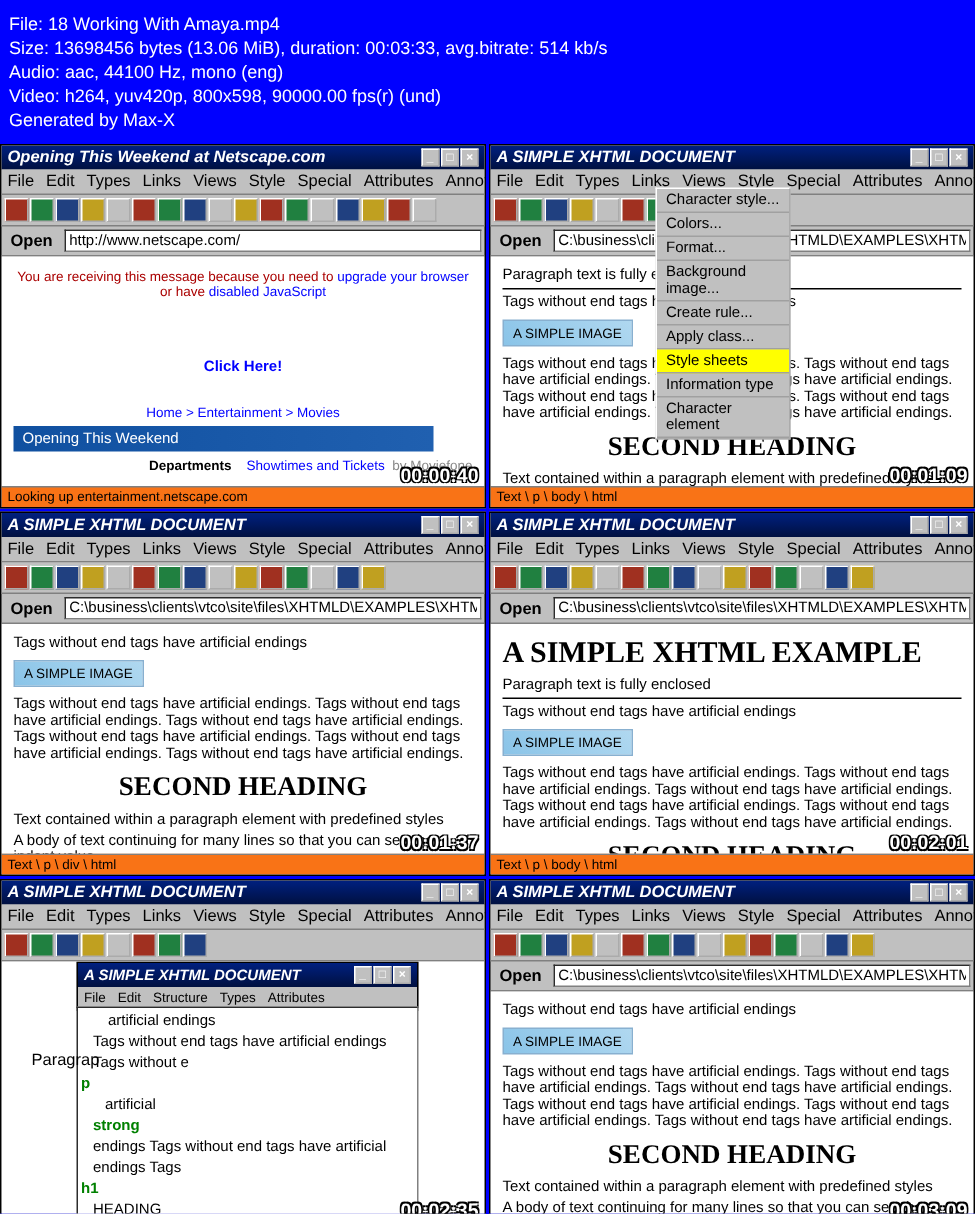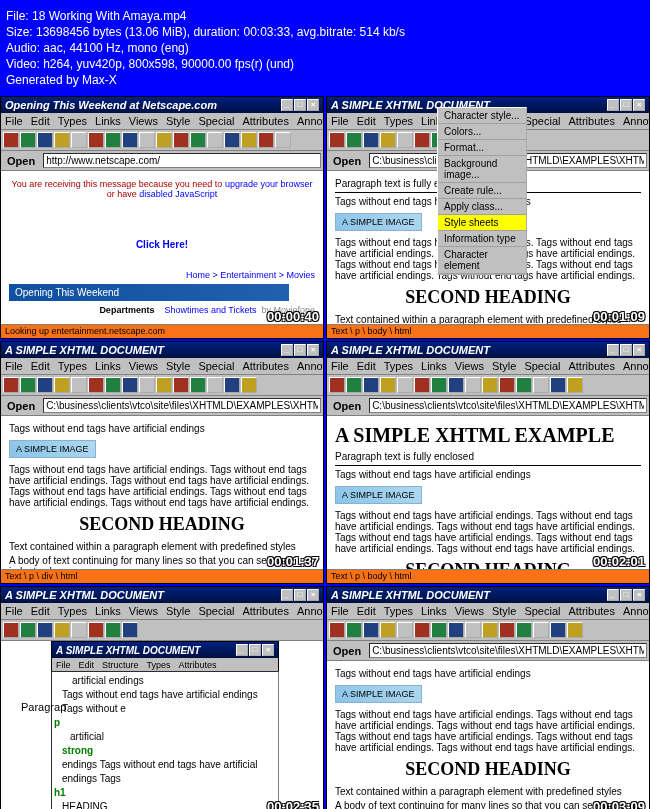--- a/index.html
+++ b/index.html
@@ -20,21 +20,21 @@
 .url-input{flex:1;font-size:10px;padding:1px 2px;border:1px inset #808080;background:#fff}
 .content{flex:1;background:#fff;overflow:hidden;font-size:9px;color:#000;padding:4px 8px;position:relative}
 .content.netscape{font-size:9px;text-align:center;padding:8px}
 .small-link{color:#0000ff;font-size:9px}
 .red-text{color:#aa0000}
 .paragraph{font-size:10px;text-align:left;margin:3px 0;line-height:11px}
 .second-heading{font-family:"Times New Roman",serif;font-weight:bold;font-size:18px;text-align:center;margin:6px 0}
 .simple-img{display:inline-block;background:linear-gradient(45deg,#8ac4e8,#b0d8f0);padding:3px 6px;font-size:9px;color:#000;border:1px solid #88b0d0;margin:3px 0}
 .statusbar{background:#f97316;border-top:1px solid #808080;font-size:9px;padding:1px 4px;height:14px;display:flex;justify-content:space-between}
 .timestamp{position:absolute;bottom:14px;right:4px;color:#fff;font-weight:bold;font-size:13px;text-shadow:1px 1px 0 #000,-1px -1px 0 #000,1px -1px 0 #000,-1px 1px 0 #000;z-index:10}
-.dropdown{position:absolute;top:10px;left:110px;background:#c0c0c0;border:1px outset #fff;font-size:10px;z-index:5;width:90px}
+.dropdown{position:absolute;top:28px;left:110px;background:#c0c0c0;border:1px outset #fff;font-size:10px;z-index:5;width:90px}
 .dd-item{padding:2px 6px;border-bottom:1px solid #a0a0a0}
 .dd-item.hl{background:#ffff00}
 .treeview{background:#fff;border:1px inset #808080;font-size:10px;padding:2px;line-height:14px;position:absolute;left:50px;top:10px;width:228px;height:215px;overflow:hidden}
 .tree-tag{color:#008000;font-weight:bold}
 .clickhere{color:#0000ff;font-weight:bold;font-size:10px}
 .banner{background:linear-gradient(to right,#1050a0,#2060b0);color:#fff;padding:3px 6px;font-size:10px;text-align:left;margin:4px 0;width:280px}
 .big-h1{font-family:"Times New Roman",serif;font-weight:bold;font-size:20px;margin:4px 0}
 hr{border:none;border-top:1px solid #000;margin:3px 0}
 </style>
 </head>
@@ -91,21 +91,21 @@
       </div>
     <div class="urlbar">
         <span class="urlbar-label">Open</span>
         <input class="url-input" value="http://www.netscape.com/" style="">
       </div>
     <div class="content netscape">
       <p class="red-text"><span>You are receiving this message because you need to </span><span class="small-link">upgrade your browser</span><span> or have </span><span class="small-link">disabled JavaScript</span></p>
       <br><br><br><br>
       <div class="clickhere">Click Here!</div>
       <br><br>
-      <div style="text-align:right;font-size:9px"><span class="small-link">Home &gt; Entertainment &gt; Movies</span></div>
+      <div style="text-align:center;font-size:9px"><span class="small-link">Home &gt; Entertainment &gt; Movies</span></div>
       <div class="banner">Opening This Weekend</div>
       <div style="text-align:right;font-size:9px"><b>Departments</b>&nbsp;&nbsp;&nbsp;&nbsp;<span class="small-link">Showtimes and Tickets</span>&nbsp;&nbsp;<span style="color:#888">by Moviefone</span></div>
     </div>
     <div class="statusbar">
         <span>Looking up entertainment.netscape.com</span>
       </div>
     <div class="timestamp">00:00:40</div>
   </div>
 
   <div class="panel">

